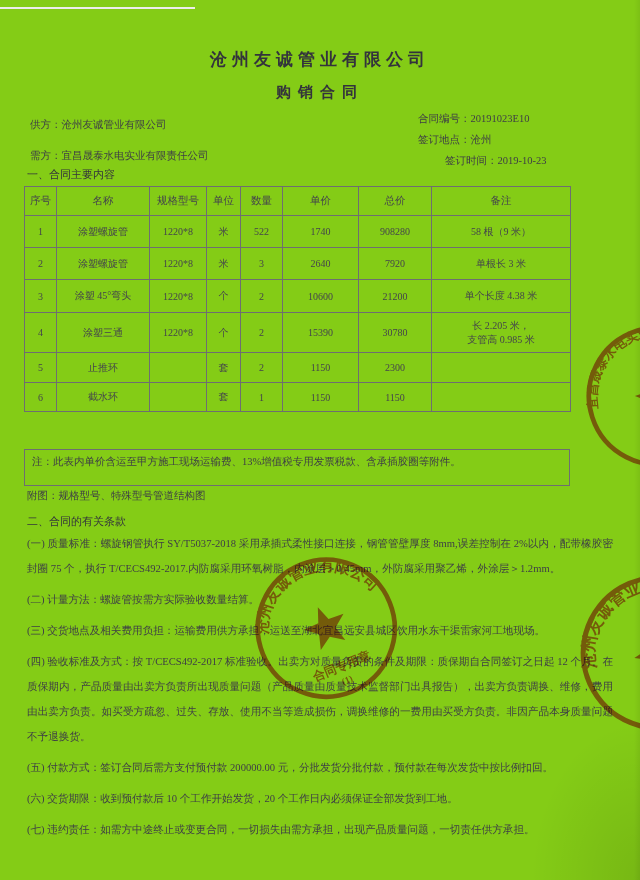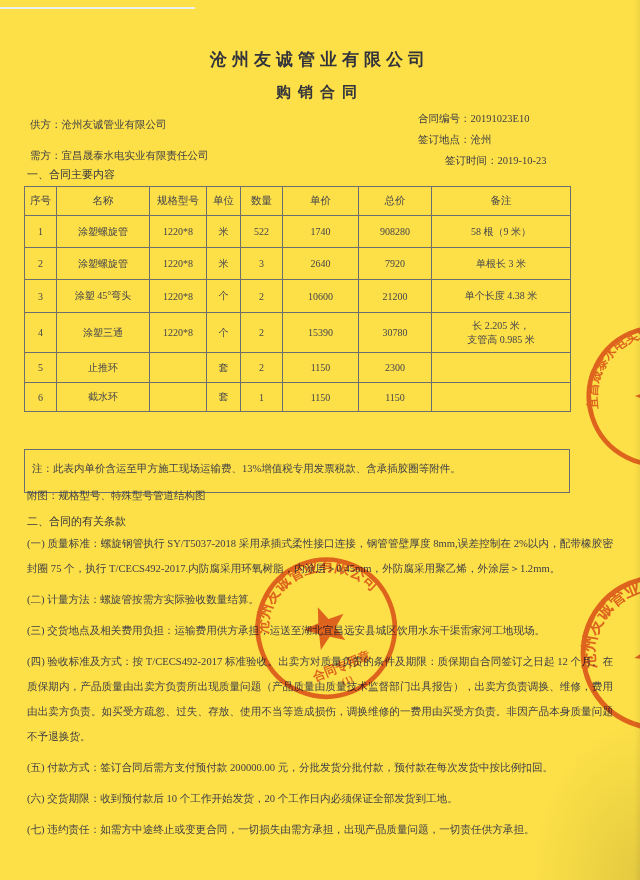--- a/index.html
+++ b/index.html
@@ -1,18 +1,18 @@
 <!DOCTYPE html>
 <html><head>
 <meta charset="utf-8">
 <style>
   html,body{margin:0;padding:0;background:#ffffff;}
   .page{
     position:relative; width:640px; height:880px; overflow:hidden;
-    background:#fde047; color:#3e3e46;
+    background:#84cc16; color:#3e3e46;
     font-family:"Liberation Serif","DejaVu Serif",serif;
   }
   .edge-top{position:absolute;top:7px;left:0;width:195px;height:2px;background:#ededeb;}
   .edge-right{position:absolute;right:0;top:0;width:6px;height:100%;
     background:linear-gradient(to left,rgba(0,0,0,.06),rgba(0,0,0,0));}
   .corner-shadow{position:absolute;right:0;bottom:0;width:110px;height:160px;
     background:radial-gradient(ellipse at 100% 100%,rgba(0,0,0,.10),rgba(0,0,0,0) 70%);}
   .doc-title{position:absolute;top:48px;left:0;width:100%;text-align:center;
     font-size:17px;font-weight:bold;letter-spacing:5px;color:#33333c;}
   .doc-subtitle{position:absolute;top:83px;left:0;width:100%;text-align:center;
@@ -28,21 +28,21 @@
   .section-2{left:27px;top:514px;}
   .main-table{position:absolute;left:24px;top:186px;border-collapse:collapse;
     table-layout:fixed;width:546px;font-size:10px;color:#44444c;}
   .main-table td,.main-table th{border:1px solid #6e6e70;text-align:center;
     vertical-align:middle;padding:1px 2px;font-weight:normal;overflow:hidden;}
   .main-table th{font-size:10.5px;}
   .h-head{height:29px;} .h-row{height:32px;} .h-row3{height:33px;}
   .h-row4{height:40px;} .h-row5{height:30px;} .h-row6{height:29px;} .h-total{height:33px;}
   .col-remark{white-space:pre-line;line-height:14px;}
   .note-box{position:absolute;left:24px;top:449px;width:530px;height:26px;
-    border:1px solid #6e6e70;padding:11px 7px 5px 7px;font-size:10.5px;line-height:15px;}
+    border:1px solid #6e6e70;padding:4px 7px 5px 7px;font-size:10.5px;line-height:15px;}
   .attach-line{position:absolute;left:27px;top:489px;font-size:10.5px;}
   .clauses{position:absolute;left:27px;top:531px;width:586px;}
   .clauses p{margin:0 0 6px 0;font-size:10.6px;line-height:25px;text-align:justify;}
   .stamp{position:absolute;mix-blend-mode:multiply;opacity:.82;}
   .stamp svg{overflow:visible;}
   .stamp-buyer{left:583px;top:321px;transform:rotate(-18deg);}
   .stamp-supplier-mid{left:252px;top:553px;transform:rotate(-22deg);}
   .stamp-supplier-right{left:577px;top:570px;transform:rotate(-30deg);}
   .ring-a{font-size:13.5px;} .ring-b{font-size:16px;} .ring-c{font-size:16px;}
   .stamp text{font-family:"Liberation Serif","DejaVu Serif",serif;font-weight:bold;}

